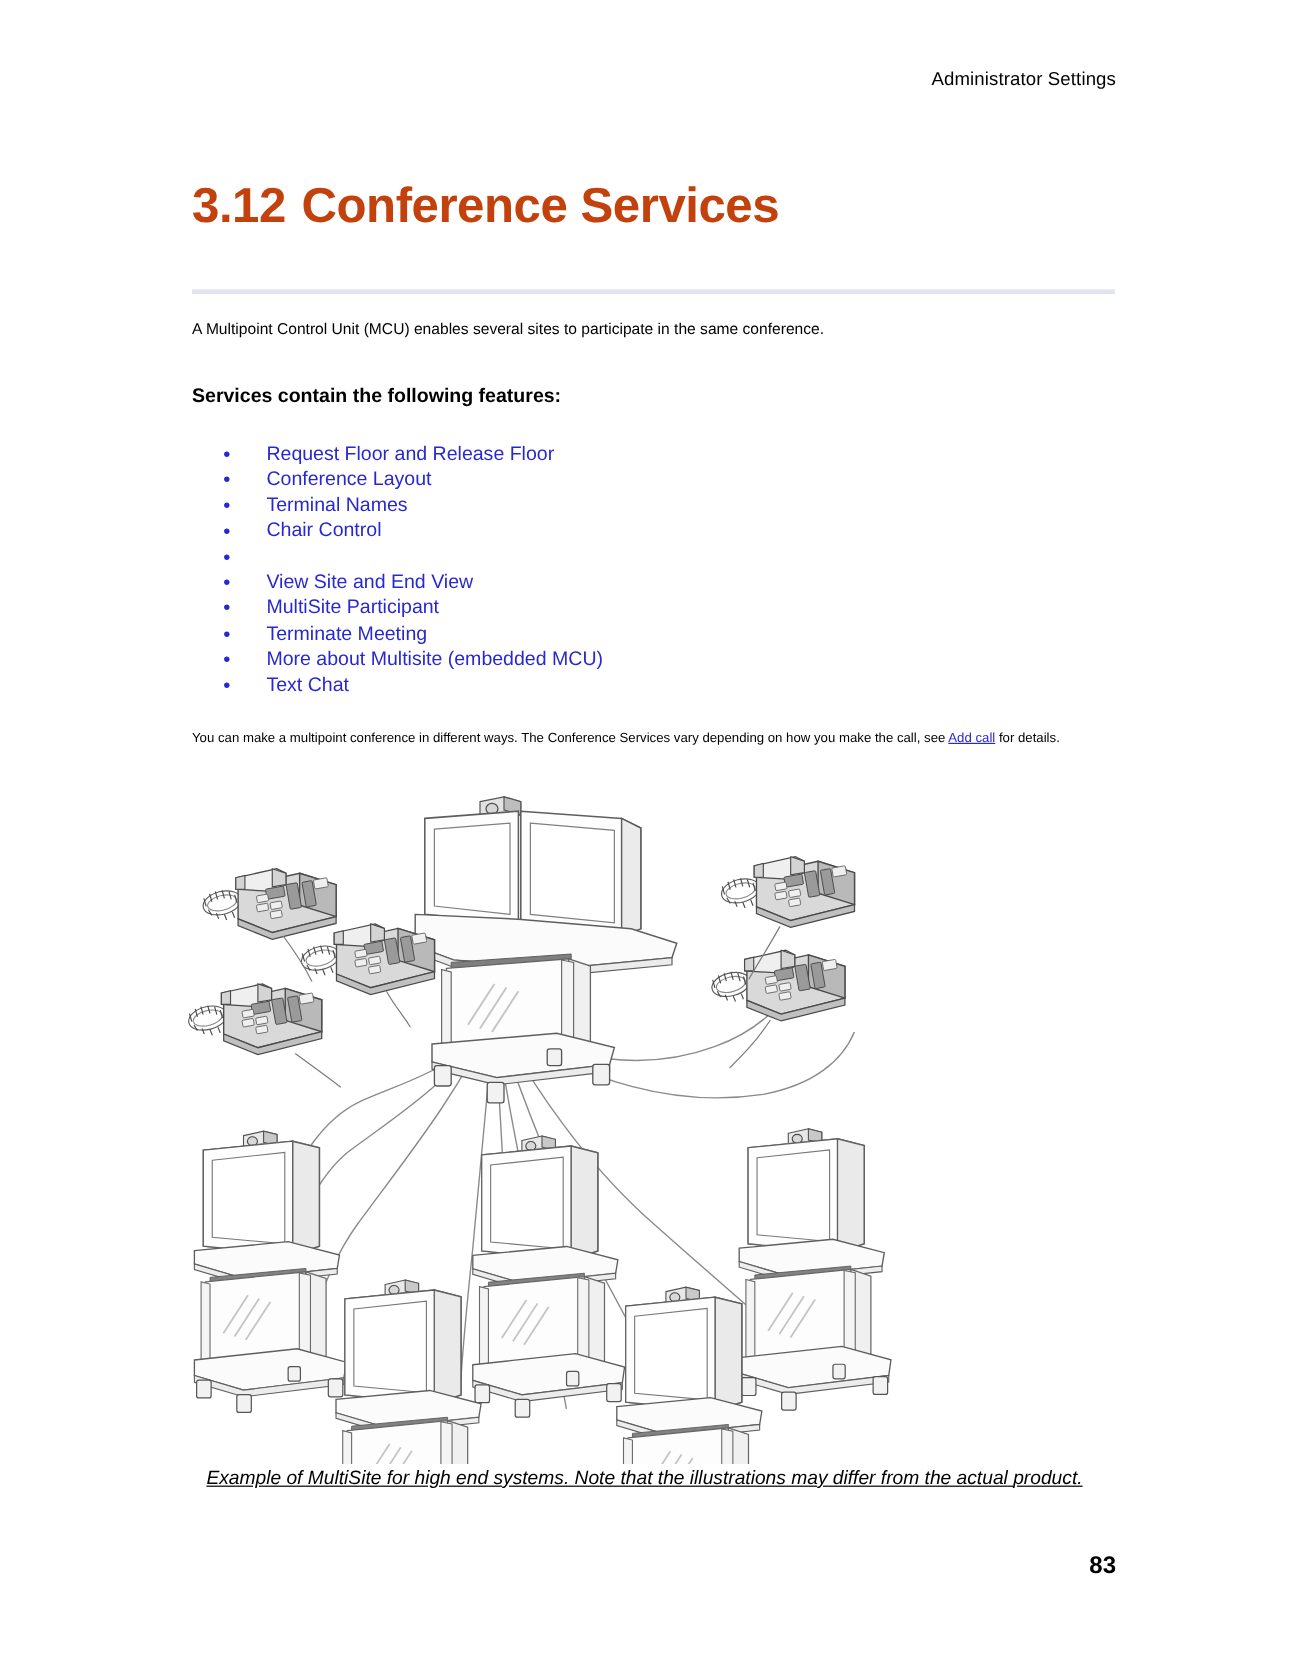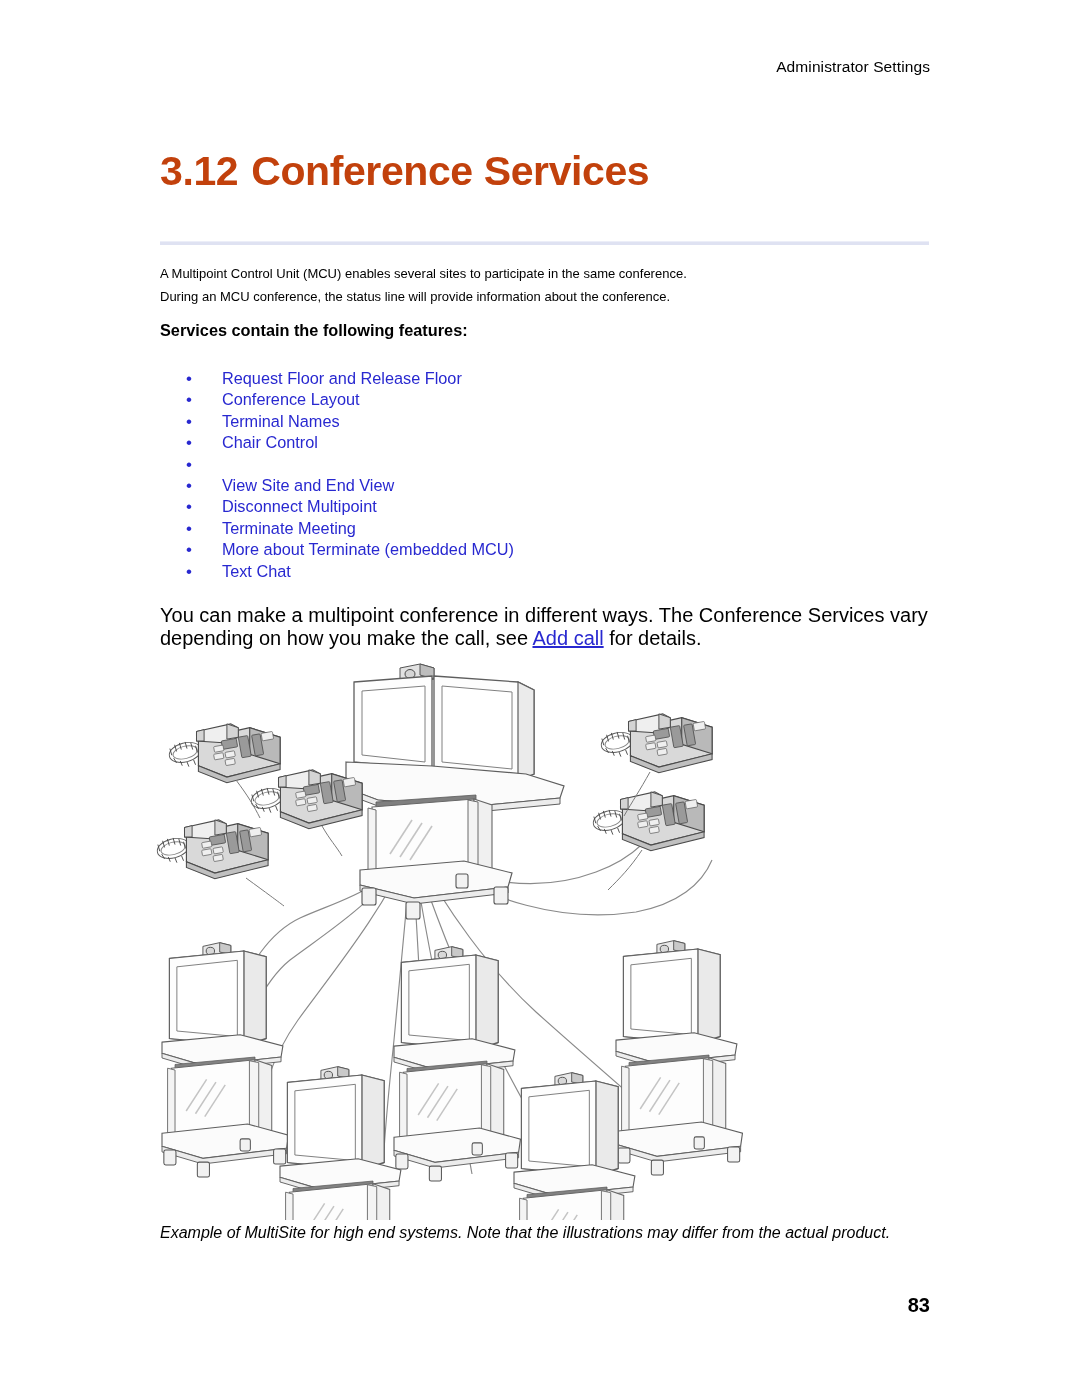--- a/index.html
+++ b/index.html
@@ -106,21 +106,21 @@
     color: #2828d0;
     cursor: pointer;
   }
 
   
   .para2 {
     position: absolute;
     left: 160px;
     top: 604px;
     width: 800px;
-    font-size: 20px;
+    font-size: 11px;
     line-height: 23px;
     color: #000;
   }
   .para2 .lnk {
     color: #2828d0;
     text-decoration: underline;
     cursor: pointer;
   }
 
   
@@ -129,27 +129,28 @@
     left: 150px;
     top: 650px;
     width: 640px;
     height: 570px;
   }
   .illustration svg { display: block; width: 100%; height: 100%; }
 
   
   .caption {
     position: absolute;
-    left: 160px;
+    left: 172px;
     top: 1222px;
     width: 790px;
     font-size: 16px;
     line-height: 22px;
     font-style: italic;
     color: #000;
+    text-decoration: underline;
   }
 
   
   .page-number {
     position: absolute;
     right: 130px;
     top: 1294px;
     font-size: 20px;
     font-weight: bold;
     color: #000;
@@ -163,35 +164,34 @@
   <div class="running-header">Administrator Settings</div>
 
   <div class="chapter-title">
     <span class="num">3.12</span><span>Conference Services</span>
   </div>
 
   <div class="title-rule"></div>
 
   <div class="intro">
     <div>A Multipoint Control Unit (MCU) enables several sites to participate in the same conference.</div>
-    <div>During an MCU conference, the status line will provide information about the conference.</div>
   </div>
 
   <div class="subhead">Services contain the following features:</div>
 
   <ul class="feature-list" id="feature-list">
       <li><span class="bullet">•</span><span class="lnk">Request Floor and Release Floor</span></li>
       <li><span class="bullet">•</span><span class="lnk">Conference Layout</span></li>
       <li><span class="bullet">•</span><span class="lnk">Terminal Names</span></li>
       <li><span class="bullet">•</span><span class="lnk">Chair Control</span></li>
       <li><span class="bullet">•</span></li>
       <li><span class="bullet">•</span><span class="lnk">View Site and End View</span></li>
-      <li><span class="bullet">•</span><span class="lnk">Disconnect Multipoint</span></li>
+      <li><span class="bullet">•</span><span class="lnk">MultiSite Participant</span></li>
       <li><span class="bullet">•</span><span class="lnk">Terminate Meeting</span></li>
-      <li><span class="bullet">•</span><span class="lnk">More about Terminate (embedded MCU)</span></li>
+      <li><span class="bullet">•</span><span class="lnk">More about Multisite (embedded MCU)</span></li>
       <li><span class="bullet">•</span><span class="lnk">Text Chat</span></li>
     </ul>
 
   <div class="para2">
     <span>You can make a multipoint conference in different ways. The Conference Services vary depending on how you make the call, see </span><span class="lnk">Add call</span><span> for details.</span>
   </div>
 
   <div class="illustration">
     <svg viewBox="0 0 640 570" xmlns="http://www.w3.org/2000/svg">
       <defs>

